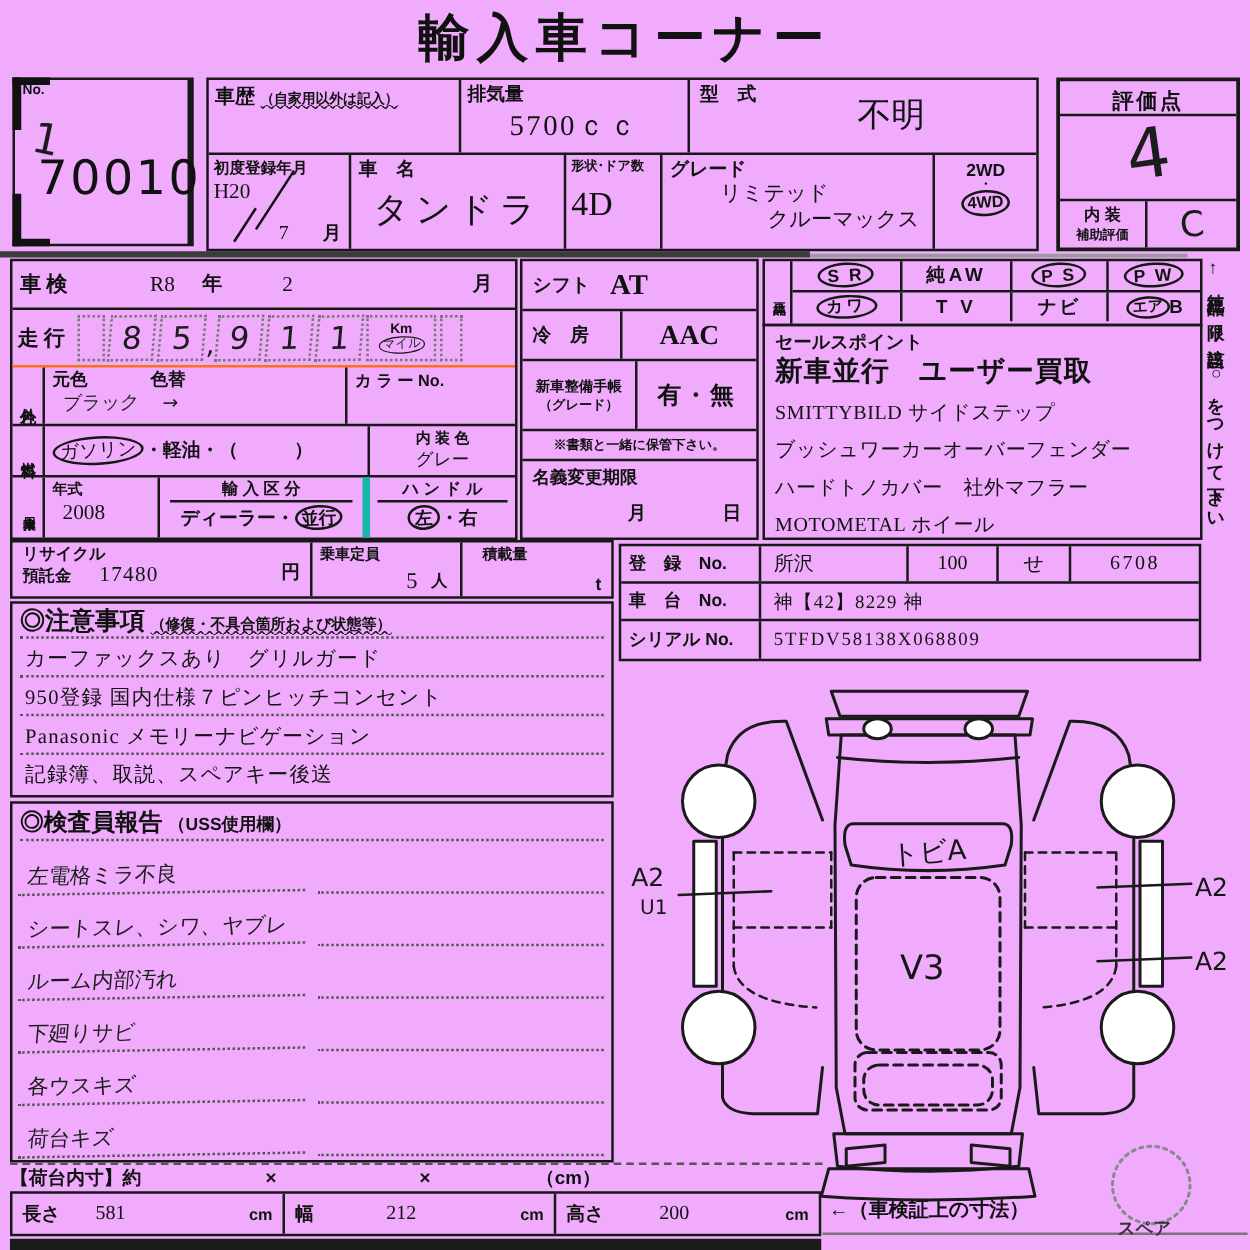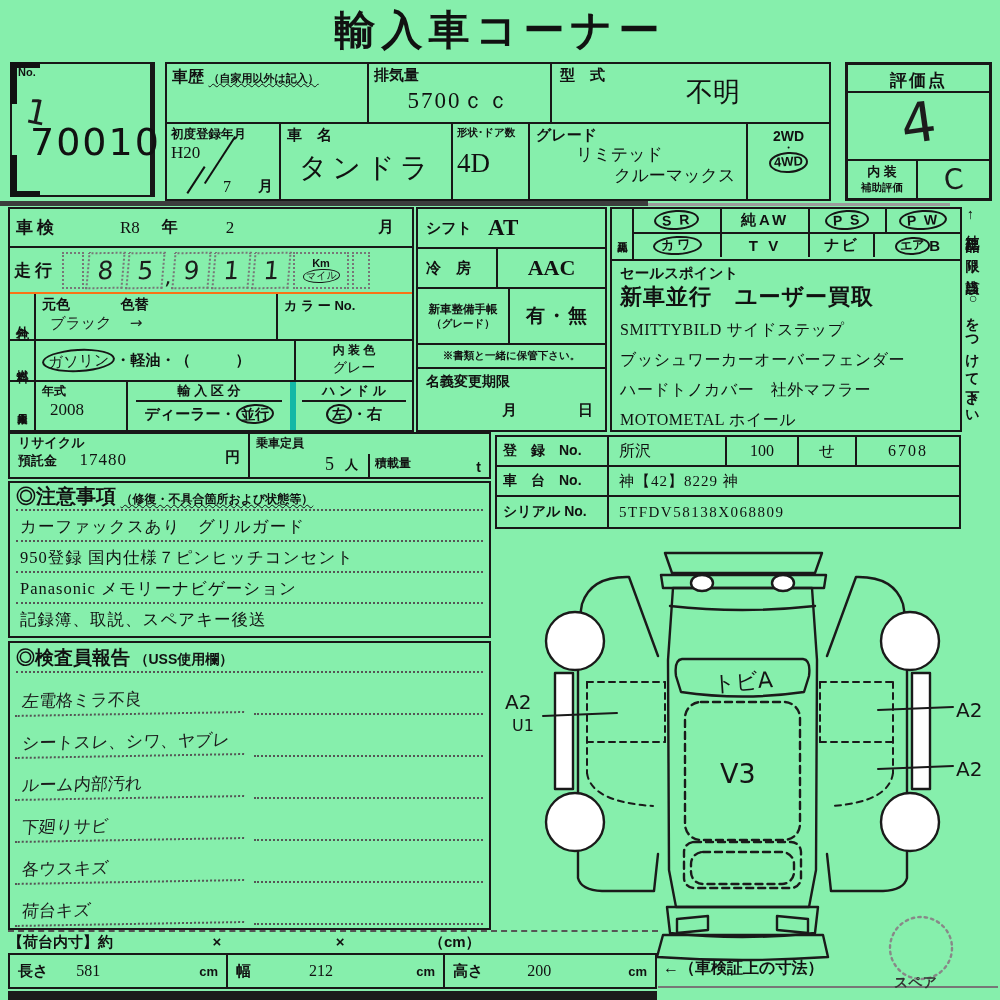--- a/index.html
+++ b/index.html
@@ -1,19 +1,19 @@
 <!DOCTYPE html>
 <html><head>
 <meta charset="utf-8">
 <style>
   * { box-sizing: border-box; margin: 0; padding: 0; }
   html,body { background:#e8e8e8; }
   .sheet {
     position: relative; width: 1000px; height: 1000px;
-    background: #86efac; color: #111;
+    background: #f0abfc; color: #111;
     font-family: "Liberation Sans", sans-serif;
     overflow: hidden;
   }
   .abs { position: absolute; }
   .b2 { border: 2px solid #181818; }
   .lbl { font-weight: bold; font-family: "Liberation Sans", sans-serif; }
   .serif { font-family: "Liberation Serif", "DejaVu Serif", serif; }
   .hw { font-family: "DejaVu Sans", sans-serif; display: inline-block; transform: skewX(-6deg) rotate(-1deg); color:#1c1c1c; }
   .vstack { writing-mode: vertical-rl; text-orientation: upright; letter-spacing: 1px; }
   .circle { display:inline-block; border:2px solid #161616; border-radius:50%; padding:0 6px; line-height:1.15; transform: rotate(-3deg); }
@@ -222,21 +222,21 @@
           </div>
         <div class="genCell" style="flex:1;border-right:none;">
             <span class="circle" style="font-size:14px;letter-spacing:2px;">P W</span>
           </div>
       </div>
       <div class="row" style="height:23px;align-items:stretch;">
         <div class="genCell" style="width:88px;">
             <span class="circle" style="font-size:13px;">カワ</span>
           </div>
         <div class="genCell" style="width:88px;">T V</div>
-        <div class="genCell" style="width:65px;letter-spacing:2px;">ナビ</div>
+        <div class="genCell" style="width:77px;letter-spacing:2px;">ナビ</div>
         <div class="genCell" style="flex:1;border-right:none;letter-spacing:0;">
           <span class="circle" style="font-size:12px;padding:0 3px;">エア</span>
             <span>B</span>
         </div>
       </div>
     </div>
   </div>
 
   <div class="abs b2" style="left:610px;top:259px;width:352px;height:173px;padding:3px 8px;">
     <div class="lbl" style="font-size:14.5px;">セールスポイント</div>
@@ -270,21 +270,21 @@
       <div class="lbl" style="font-size:13px;line-height:1.1;">リサイクル</div>
       <span class="lbl" style="font-size:13px;">預託金</span>
       <span class="serif" style="font-size:17px;margin-left:18px;letter-spacing:1px;">17480</span>
       <span class="abs lbl" style="right:8px;top:14px;font-size:15px;">円</span>
     </div>
     <div style="width:120px;border-left:2px solid #181818;padding:1px 6px;position:relative;">
       <div class="lbl" style="font-size:12px;">乗車定員</div>
       <span class="abs serif" style="right:34px;bottom:2px;font-size:18px;">5</span>
       <span class="abs lbl" style="right:10px;bottom:3px;font-size:13px;">人</span>
     </div>
-    <div style="flex:1;border-left:2px solid #181818;padding:1px 5px;position:relative;margin-top:20px;">
+    <div style="flex:1;border-left:2px solid #181818;padding:1px 16px;position:relative;">
       <div class="lbl" style="font-size:12px;">積載量</div>
       <span class="abs lbl" style="right:8px;bottom:2px;font-size:14px;">t</span>
     </div>
   </div>
 
   <div class="abs b2" style="left:8px;top:481px;width:483px;height:157px;padding:0 6px;">
     <div class="dotline" style="height:28px;">
       <span class="lbl" style="font-size:20px;">◎注意事項</span>
       <span class="lbl" style="font-size:12px;text-decoration:underline wavy 1px;">（修復・不具合箇所および状態等）</span>
     </div>

